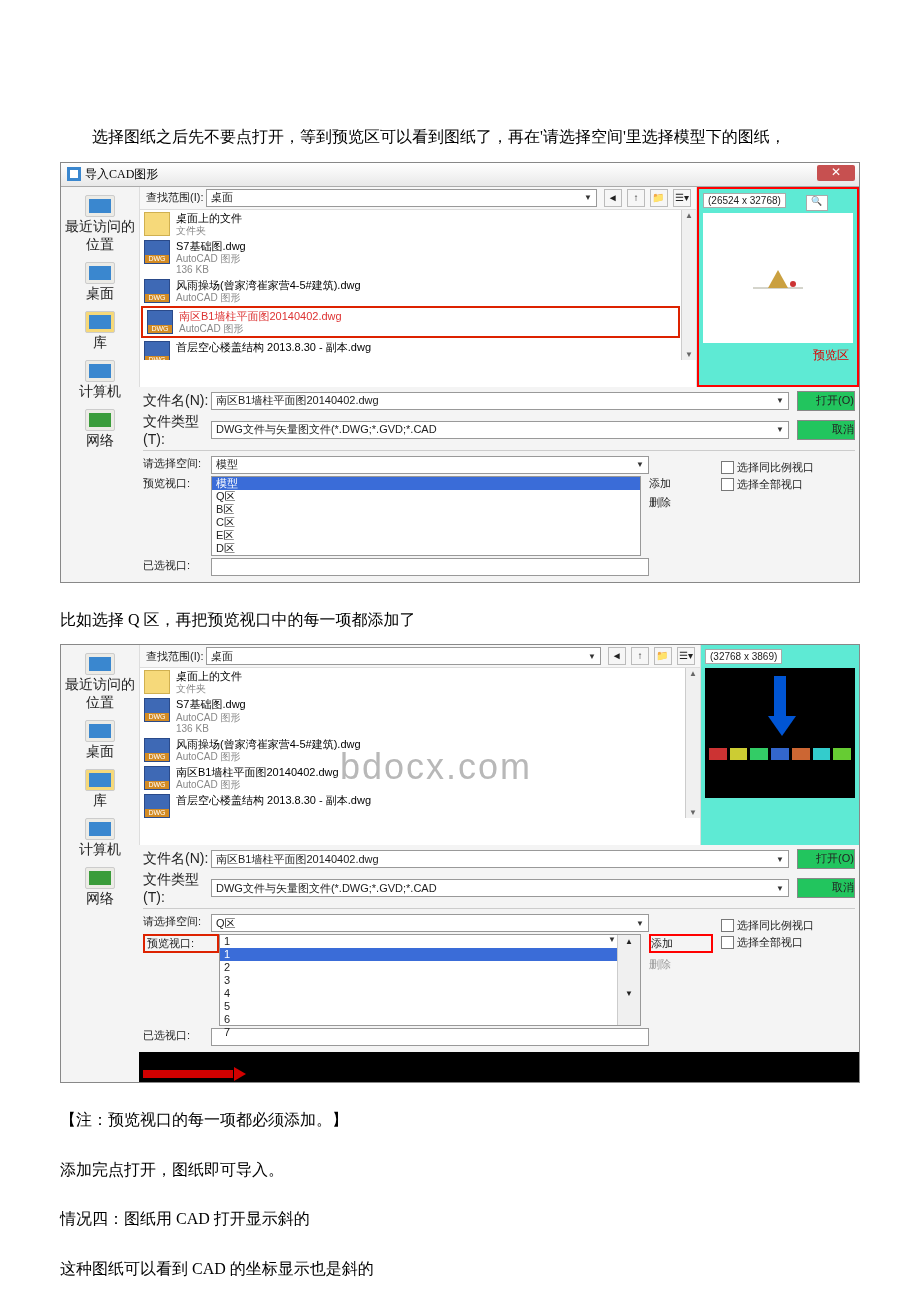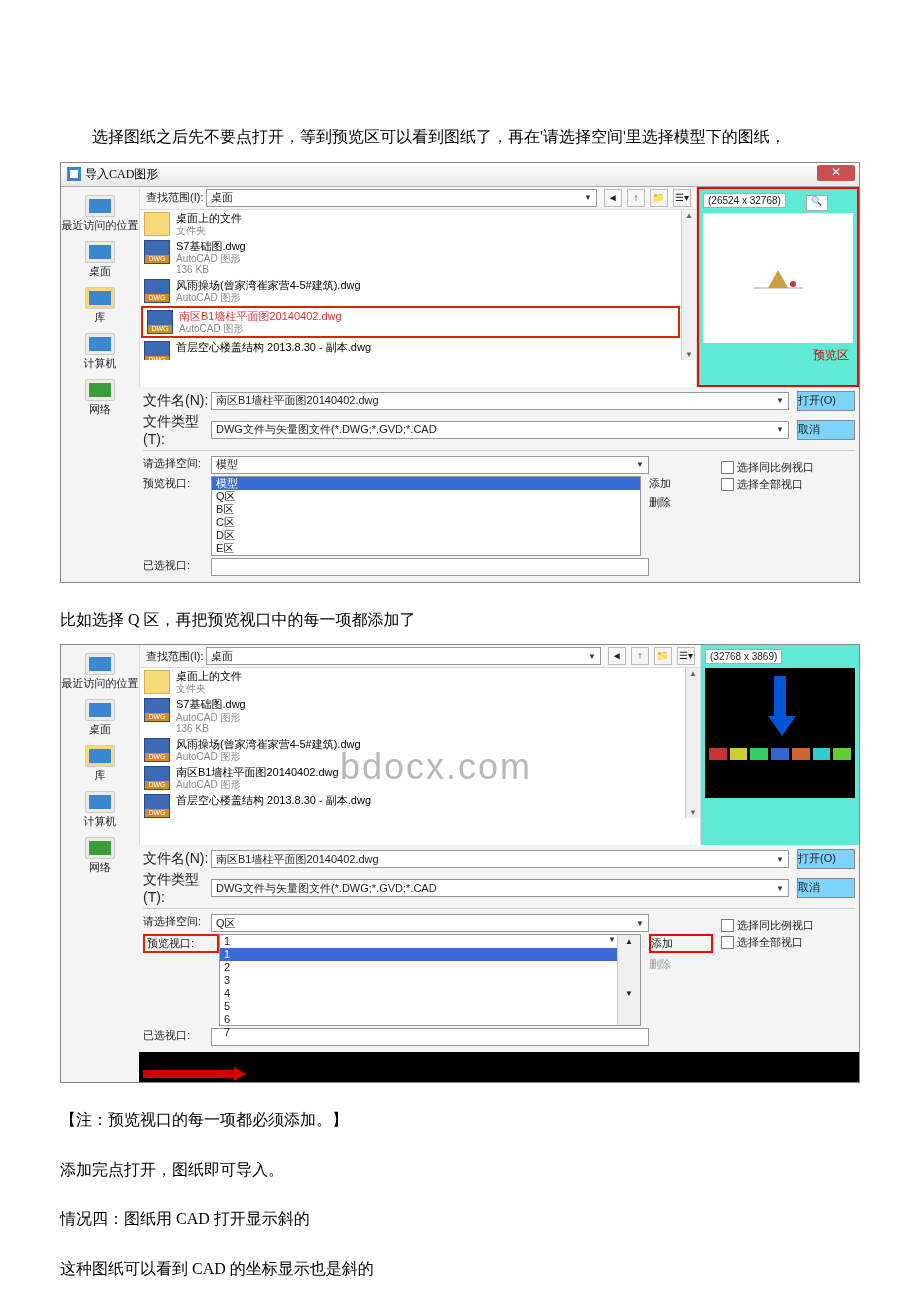--- a/index.html
+++ b/index.html
@@ -64,21 +64,21 @@
   .sb-icon {
     width: 28px; height: 20px;
     margin: 0 auto 1px auto;
     background: #ecebe6;
     border: 1px solid #ccc;
     border-radius: 2px;
     position: relative;
   }
   .sb-icon::after{content:"";position:absolute;left:3px;right:3px;top:3px;bottom:3px;background:#3a87cf;}
   .sb-icon.green::after{background:#3a9c3a;}
-  .sb-label { font-size: 11px; }
+  .sb-label { font-size: 14px; }
   .center-col {
     flex: 1;
     background: #fff;
     border-left: 1px solid #ddd;
     border-right: 1px solid #ddd;
     position: relative;
     min-height: 200px;
   }
   .toolbar-row {
     display: flex; align-items: center;
@@ -150,22 +150,22 @@
   .pv-draw { width:60px;height:40px;position:relative; }
   .pv-label { color:#d00;font-size:12px;margin-top:4px;text-align:right;padding-right:4px;}
   .bottom-rows { padding: 2px 4px 4px 4px; background:#f4f4f4;}
   .b-row { display:flex;align-items:center;margin:2px 0;}
   .b-row .lab { width: 68px; font-size:14px;}
   .b-row .val {
     flex: 1; background:#fff;border:1px solid #999;height:16px;
     font-size:11px;padding:0 4px;display:flex;align-items:center;justify-content:space-between;
   }
   .b-row .btn {
-    width: 56px;height:18px;border:1px solid #888;background:#7dd3fc;
-    font-size:11px;text-align:left;line-height:16px;margin-left:8px;
+    width: 56px;height:18px;border:1px solid #888;background:#22c55e;
+    font-size:11px;text-align:right;line-height:16px;margin-left:8px;
   }
   .sep {height:1px;background:#ccc;margin:3px 0;}
   .space-row{display:flex;align-items:flex-start;margin:2px 0;}
   .space-row .lab{width:68px;font-size:11px;}
   .sp-combo{flex:1;background:#fff;border:1px solid #999;height:16px;font-size:11px;padding:0 4px;display:flex;align-items:center;justify-content:space-between;}
   .listbox{flex:1;background:#fff;border:1px solid #999;font-size:11px;padding:0;min-height:16px;}
   .listbox div{padding:0 4px;line-height:13px;}
   .listbox .sel{background:#3a6cd8;color:#fff;}
   .chk-row{font-size:11px;margin:2px 0;display:flex;align-items:center;}
   .chk-row .box{width:11px;height:11px;border:1px solid #777;margin-right:3px;background:#fff;}
@@ -331,22 +331,22 @@
                   </div>
                 <div style="width:64px;"></div>
               </div>
               <div class="space-row">
                 <span class="lab">预览视口:</span>
                 <div class="listbox">
                   <div class="sel">模型</div>
                   <div>Q区</div>
                   <div>B区</div>
                   <div>C区</div>
+                  <div>E区</div>
                   <div>D区</div>
-                  <div>E区</div>
                 </div>
                 <div style="width:64px;padding-left:8px;">
                   <div class="btn" style="margin:0 0 4px 0;">添加</div>
                   <div class="btn" style="margin:0;">删除</div>
                 </div>
               </div>
               <div class="space-row">
                 <span class="lab">已选视口:</span>
                 <div class="listbox" style="height:16px;"></div>
                 <div style="width:64px;"></div>

